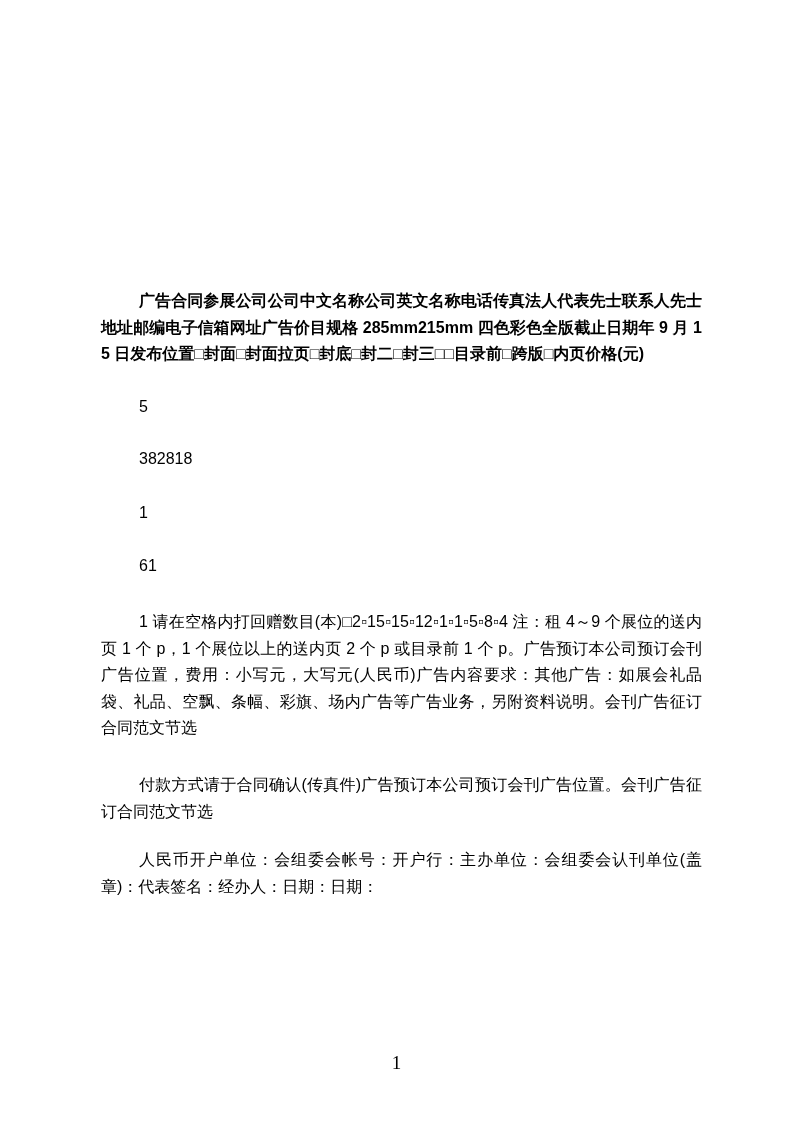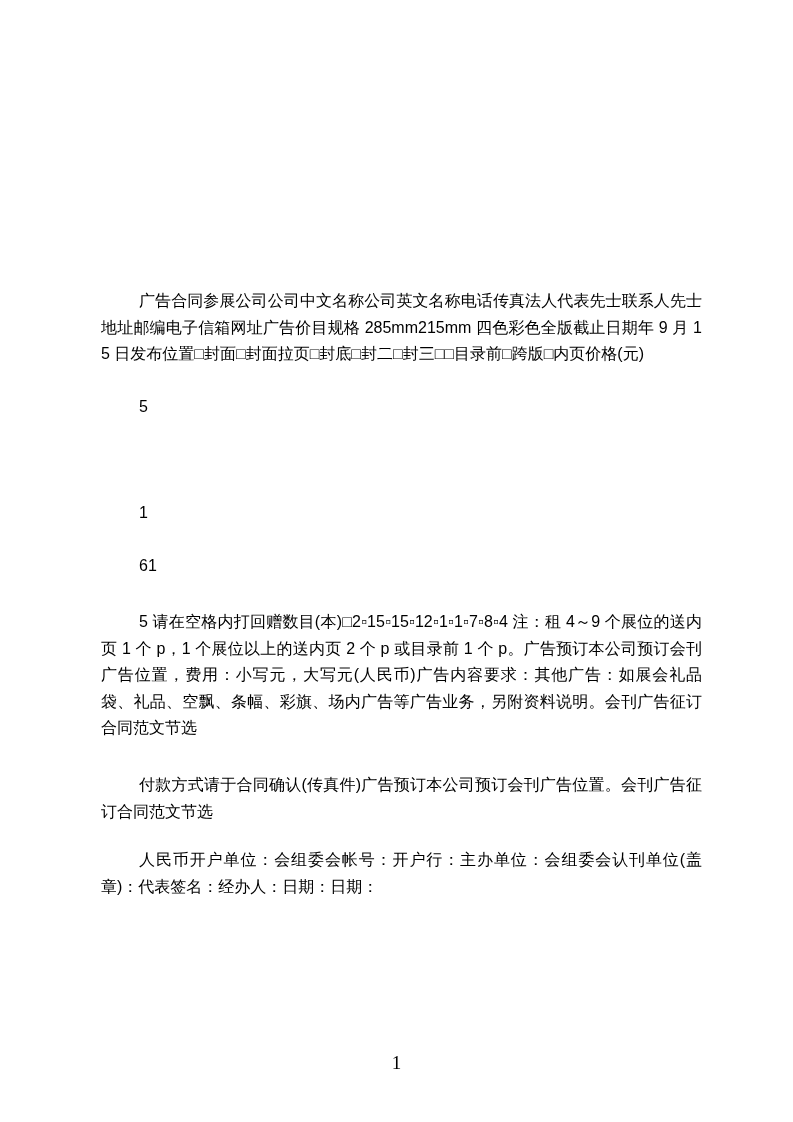--- a/index.html
+++ b/index.html
@@ -32,21 +32,21 @@
     position: absolute;
     left: 101px;
     width: 601px;
     font-size: 16px;
     line-height: 26.5px;
     text-align: justify;
     text-indent: 38px;
     word-break: break-all;
     margin: 0;
   }
-  .para-intro     { top: 288px; }
+  .para-intro     { top: 288px; font-weight: bold; }
   .para-num-a     { top: 394px; }
   .para-num-b     { top: 446px; }
   .para-num-c     { top: 500px; }
   .para-num-d     { top: 553px; }
   .para-note      { top: 609px; }
   .para-payment   { top: 772px; }
   .para-signature { top: 847px; }
   .page-number {
     position: absolute;
     top: 1052px;
@@ -61,26 +61,27 @@
 </head>
 <body>
 
 <div class="page">
 
 
   <p class="para para-intro">广告合同参展公司公司中文名称公司英文名称电话传真法人代表先士联系人先士地址邮编电子信箱网址广告价目规格 285mm215mm 四色彩色全版截止日期年 9 月 15 日发布位置□封面□封面拉页□封底□封二□封三□□目录前□跨版□内页价格(元)</p>
 
   <p class="para para-num-a">5</p>
 
+  <p class="para para-num-b">382818</p>
 
   <p class="para para-num-c">1</p>
 
   <p class="para para-num-d">61</p>
 
-  <p class="para para-note">5 请在空格内打回赠数目(本)□2▫15▫15▫12▫1▫1▫7▫8▫4 注：租 4～9 个展位的送内页 1 个 p，1 个展位以上的送内页 2 个 p 或目录前 1 个 p。广告预订本公司预订会刊广告位置，费用：小写元，大写元(人民币)广告内容要求：其他广告：如展会礼品袋、礼品、空飘、条幅、彩旗、场内广告等广告业务，另附资料说明。会刊广告征订合同范文节选</p>
+  <p class="para para-note">1 请在空格内打回赠数目(本)□2▫15▫15▫12▫1▫1▫5▫8▫4 注：租 4～9 个展位的送内页 1 个 p，1 个展位以上的送内页 2 个 p 或目录前 1 个 p。广告预订本公司预订会刊广告位置，费用：小写元，大写元(人民币)广告内容要求：其他广告：如展会礼品袋、礼品、空飘、条幅、彩旗、场内广告等广告业务，另附资料说明。会刊广告征订合同范文节选</p>
 
   <p class="para para-payment">付款方式请于合同确认(传真件)广告预订本公司预订会刊广告位置。会刊广告征订合同范文节选</p>
 
   <p class="para para-signature">人民币开户单位：会组委会帐号：开户行：主办单位：会组委会认刊单位(盖章)：代表签名：经办人：日期：日期：</p>
 
   <div class="page-number">1</div>
 
 </div>
 
 </body></html>

